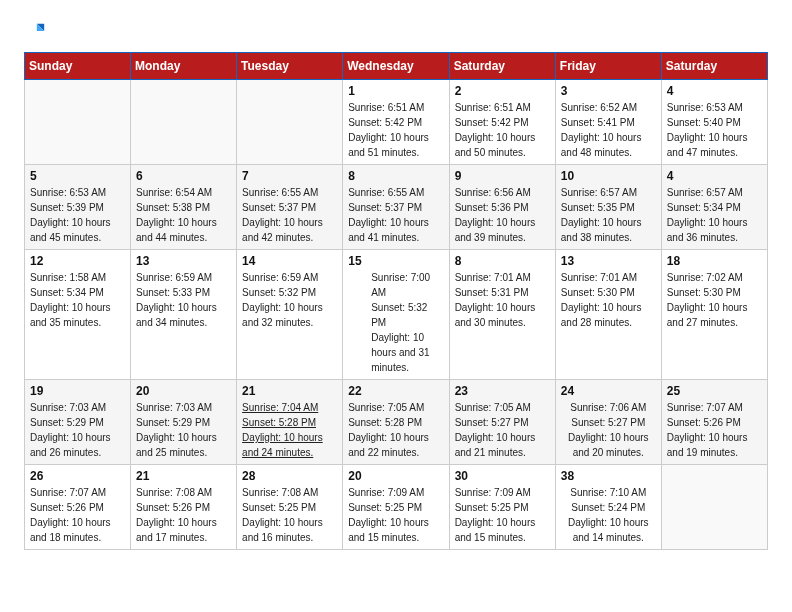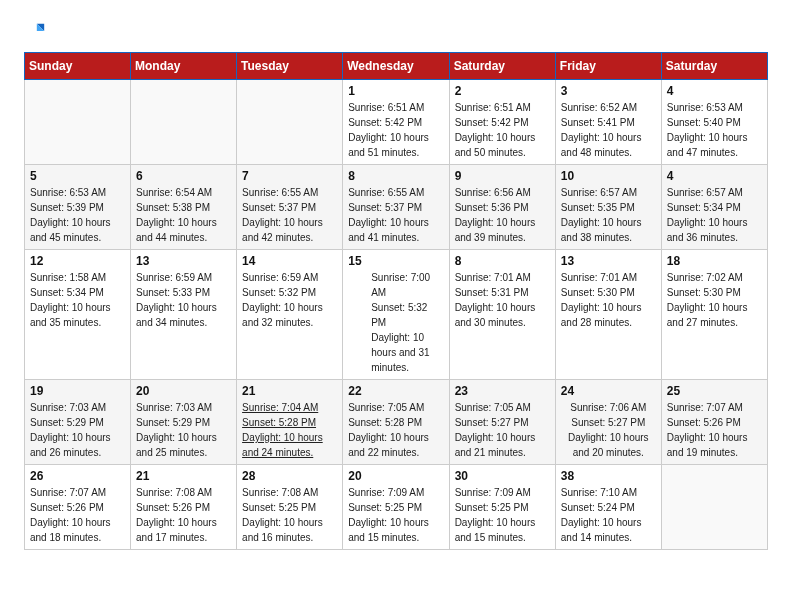--- a/index.html
+++ b/index.html
@@ -315,20 +315,20 @@
 Daylight: 10 hours and 15 minutes.</div>
         </td>
         <td>
           <div class="day-number">30</div>
           <div class="day-detail" style="white-space: pre-line;">Sunrise: 7:09 AM
 Sunset: 5:25 PM
 Daylight: 10 hours and 15 minutes.</div>
         </td>
         <td>
           <div class="day-number">38</div>
-          <div class="day-detail" style="white-space: pre-line;">Sunrise: 7:10 AM
+          <div class="day-detail" style="white-space: pre-line; text-align: center;">Sunrise: 7:10 AM
 Sunset: 5:24 PM
 Daylight: 10 hours and 14 minutes.</div>
         </td>
         <td class="empty-cell"></td>
       </tr>
     </tbody>
 </table>
 
 </body></html>

